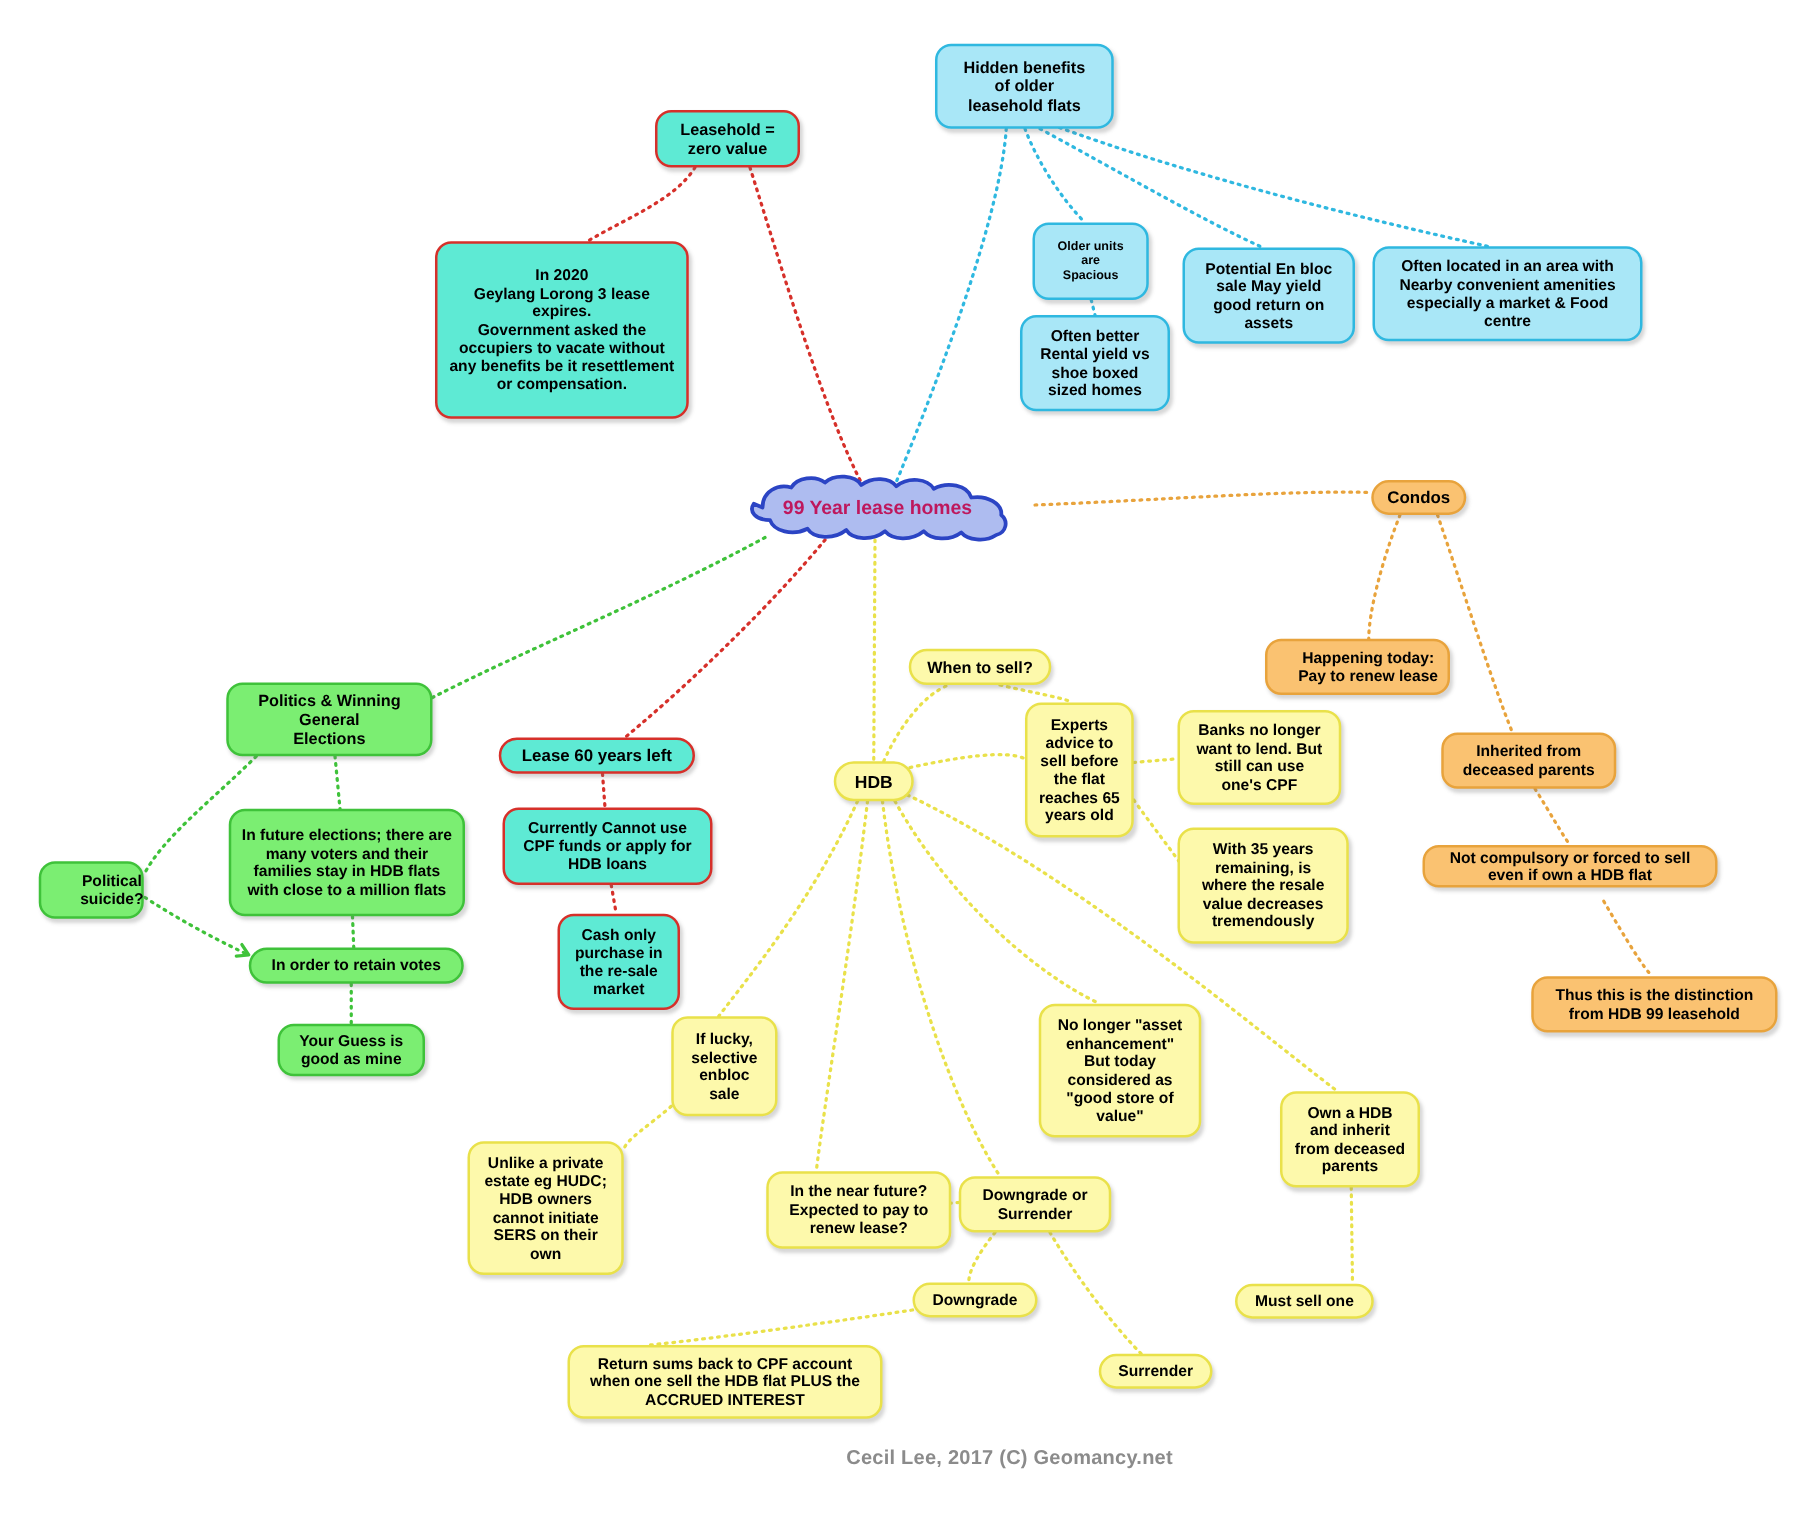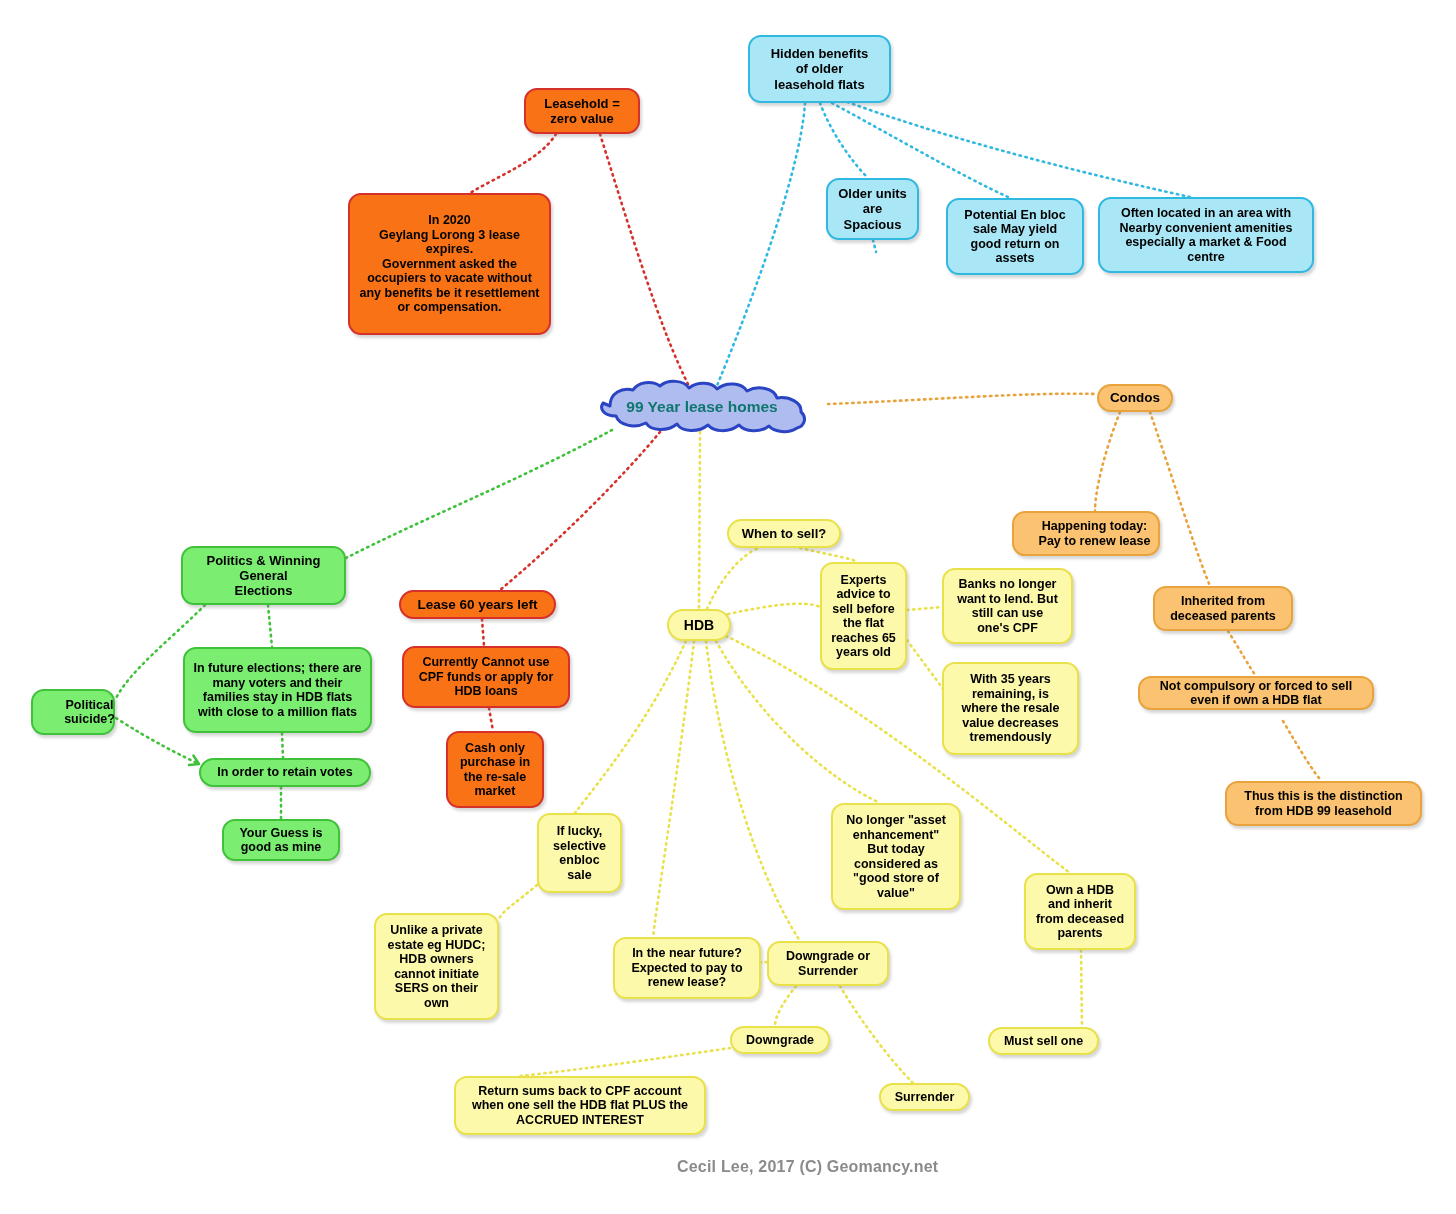--- a/index.html
+++ b/index.html
@@ -31,34 +31,34 @@
     font-weight:bold;
     color:#000000;
     line-height:1.16;
     white-space:pre-line;
     border-style:solid;
     border-width:2px;
     box-shadow:2px 3px 3px rgba(120,120,120,0.30);
     padding:3px 7px;
   }
   
-  .t-red{    background:#f97316; border-color:#d6302a;text-align:center; }
+  .t-red{    background:#5eead4; border-color:#d6302a;text-align:center; }
   .t-cyan{   background:#a9e7f7; border-color:#2fb8e0; }
   .t-green{  background:#7bee72; border-color:#3fc23a; }
   .t-yellow{ background:#fdf9ab; border-color:#e9e14a; }
   .t-orange{ background:#fac271; border-color:#e8a33c; }
 
   
   .cloud{
     position:absolute;
     display:flex;
     align-items:center;
     justify-content:center;
     font-weight:bold;
-    color:#0f766e;
+    color:#be185d;
     z-index:5;
   }
   .cloud .cloud-svg{position:absolute;left:0;top:0;}
   .cloud .cloud-label{position:relative; z-index:2;}
 
   .footer{
     position:absolute;
     font-weight:bold;
     color:#8b8b8b;
     letter-spacing:0.2px;
@@ -135,23 +135,27 @@
   </div>
 
   <div class="node t-red" style="left: 524px; top: 88px; width: 116px; height: 46px; font-size: 13px; border-radius: 13px;">Leasehold =
 zero value</div>
     <div class="node t-red" style="left: 348px; top: 193px; width: 203px; height: 142px; font-size: 12.5px; border-radius: 13px;">In 2020
 Geylang Lorong 3 lease expires.
 Government asked the occupiers to vacate without any benefits be it resettlement or compensation.</div>
     <div class="node t-cyan" style="left: 748px; top: 35px; width: 143px; height: 68px; font-size: 13px; border-radius: 13px;">Hidden benefits
 of older
 leasehold flats</div>
-    <div class="node t-cyan" style="left: 826px; top: 178px; width: 93px; height: 62px; font-size: 13px; border-radius: 13px;">Older units
+    <div class="node t-cyan" style="left: 826px; top: 178px; width: 93px; height: 62px; font-size: 10px; border-radius: 13px;">Older units
 are
 Spacious</div>
+    <div class="node t-cyan" style="left: 816px; top: 252px; width: 120px; height: 77px; font-size: 12.5px; border-radius: 13px;">Often better
+Rental yield vs
+shoe boxed
+sized homes</div>
     <div class="node t-cyan" style="left: 946px; top: 198px; width: 138px; height: 77px; font-size: 12.5px; border-radius: 13px;">Potential En bloc
 sale May yield
 good return on
 assets</div>
     <div class="node t-cyan" style="left: 1098px; top: 197px; width: 216px; height: 76px; font-size: 12.5px; border-radius: 13px;">Often located in an area with Nearby convenient amenities especially a market &amp; Food centre</div>
     <div class="node t-green" style="left: 181px; top: 546px; width: 165px; height: 59px; font-size: 13px; border-radius: 13px;">Politics &amp; Winning
 General
 Elections</div>
     <div class="node t-green" style="left: 31px; top: 689px; width: 84px; height: 46px; font-size: 12.5px; border-radius: 13px; padding-left: 40px;">Political
 suicide?</div>

